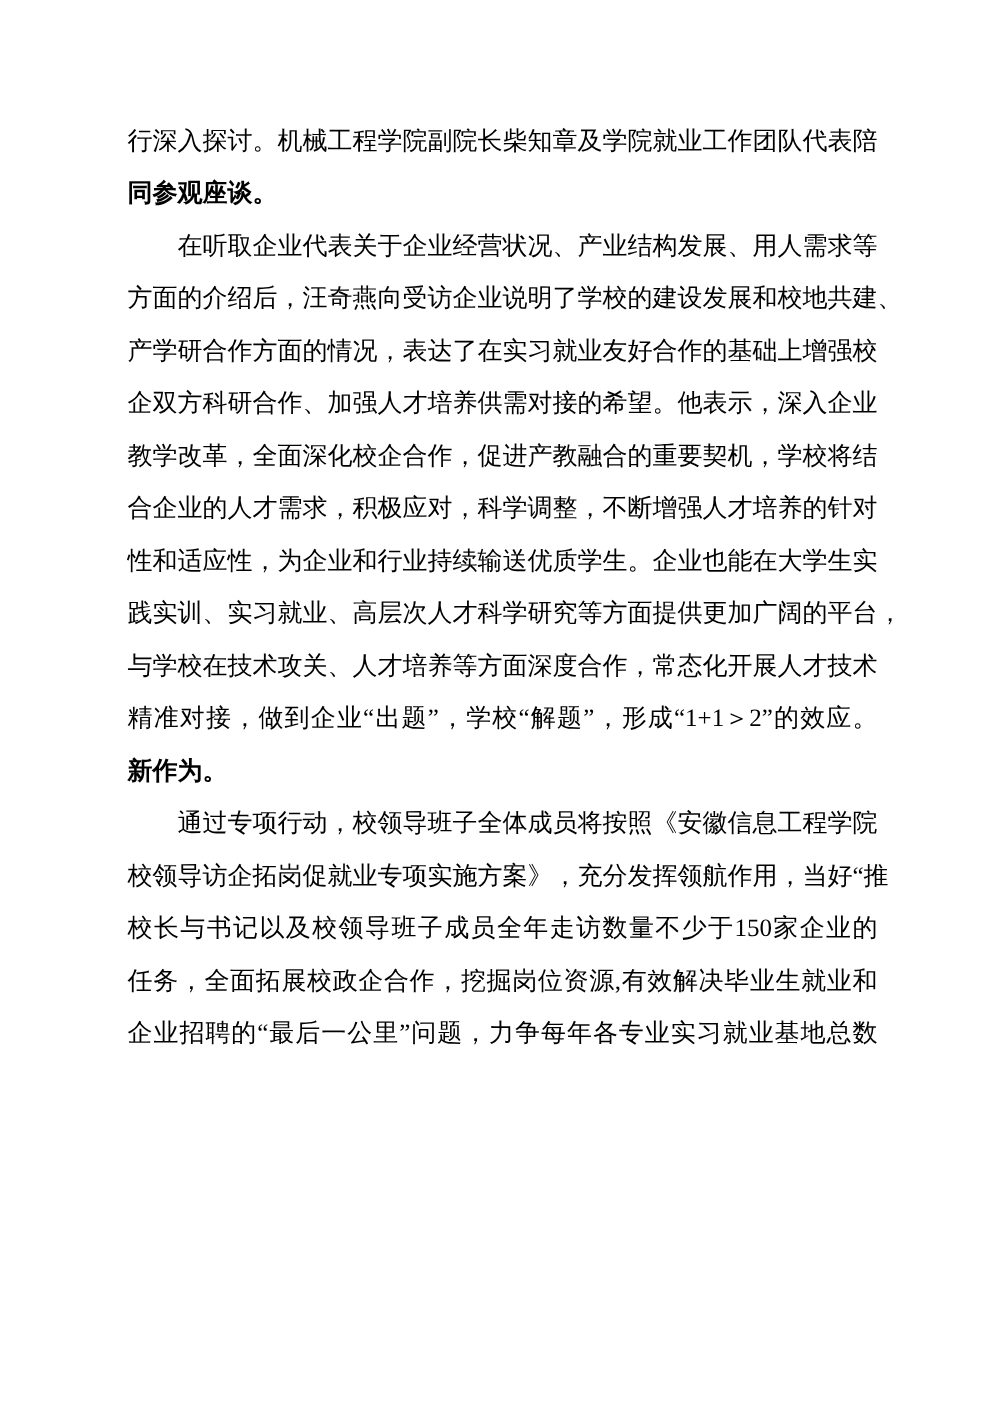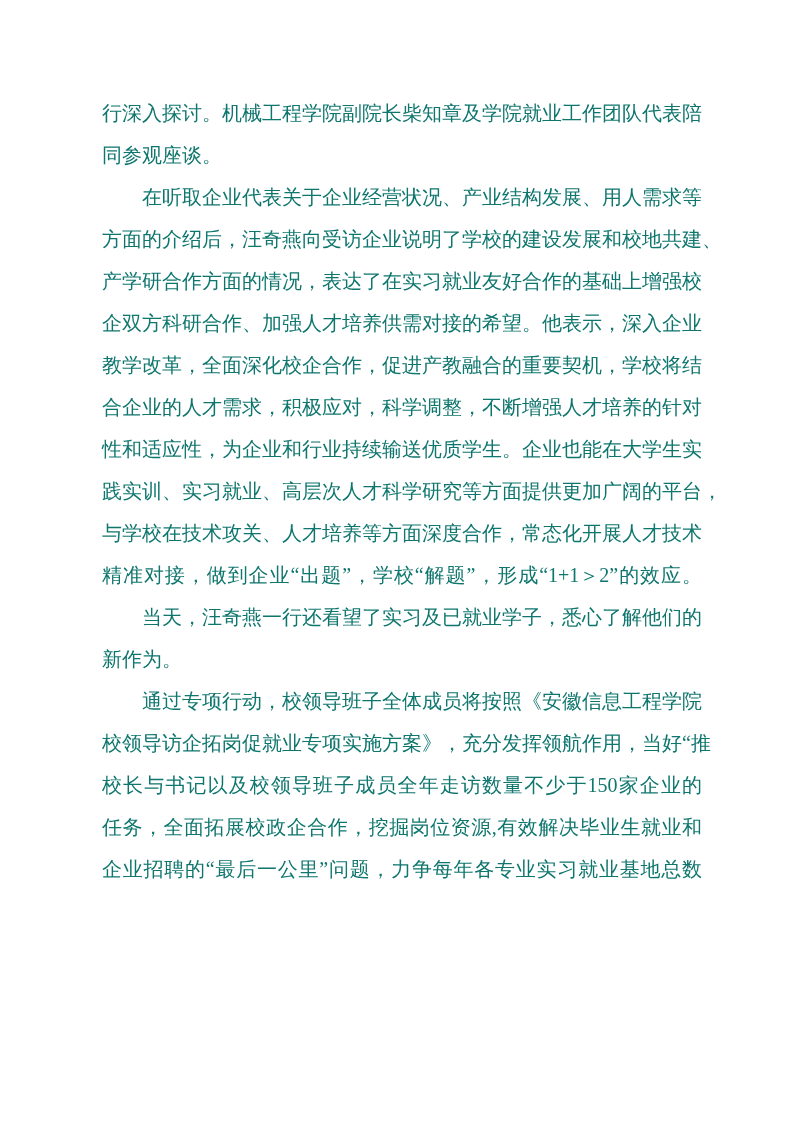--- a/index.html
+++ b/index.html
@@ -13,58 +13,58 @@
     height: 1131px;
     background: #ffffff;
     overflow: hidden;
     font-family: "Liberation Serif", serif;
   }
   .doc {
     position: absolute;
     left: 102px;
     top: 92px;
     width: 600px;
-    color: #0f766e;
+    color: #000000;
   }
   .line {
     font-size: 20px;
     line-height: 42px;
     height: 42px;
     text-align: justify;
     text-align-last: justify;
     text-justify: inter-character;
     white-space: nowrap;
     overflow: visible;
   }
   .line.indent {
     text-indent: 2em;
   }
   .line.end {
     text-align: left;
     text-align-last: left;
+    font-weight: bold;
   }
 </style>
 </head>
 <body>
 
 <div class="page">
   <div class="doc">
     <div class="line">行深入探讨。机械工程学院副院长柴知章及学院就业工作团队代表陪</div>
     <div class="line end">同参观座谈。</div>
     <div class="line indent">在听取企业代表关于企业经营状况、产业结构发展、用人需求等</div>
     <div class="line">方面的介绍后，汪奇燕向受访企业说明了学校的建设发展和校地共建、</div>
     <div class="line">产学研合作方面的情况，表达了在实习就业友好合作的基础上增强校</div>
     <div class="line">企双方科研合作、加强人才培养供需对接的希望。他表示，深入企业</div>
     <div class="line">教学改革，全面深化校企合作，促进产教融合的重要契机，学校将结</div>
     <div class="line">合企业的人才需求，积极应对，科学调整，不断增强人才培养的针对</div>
     <div class="line">性和适应性，为企业和行业持续输送优质学生。企业也能在大学生实</div>
     <div class="line">践实训、实习就业、高层次人才科学研究等方面提供更加广阔的平台，</div>
     <div class="line">与学校在技术攻关、人才培养等方面深度合作，常态化开展人才技术</div>
     <div class="line">精准对接，做到企业“出题”，学校“解题”，形成“1+1＞2”的效应。</div>
-    <div class="line indent">当天，汪奇燕一行还看望了实习及已就业学子，悉心了解他们的</div>
     <div class="line end">新作为。</div>
     <div class="line indent">通过专项行动，校领导班子全体成员将按照《安徽信息工程学院</div>
     <div class="line">校领导访企拓岗促就业专项实施方案》，充分发挥领航作用，当好“推</div>
     <div class="line">校长与书记以及校领导班子成员全年走访数量不少于150家企业的</div>
     <div class="line">任务，全面拓展校政企合作，挖掘岗位资源,有效解决毕业生就业和</div>
     <div class="line">企业招聘的“最后一公里”问题，力争每年各专业实习就业基地总数</div>
   </div>
 </div>
 
 </body></html>

